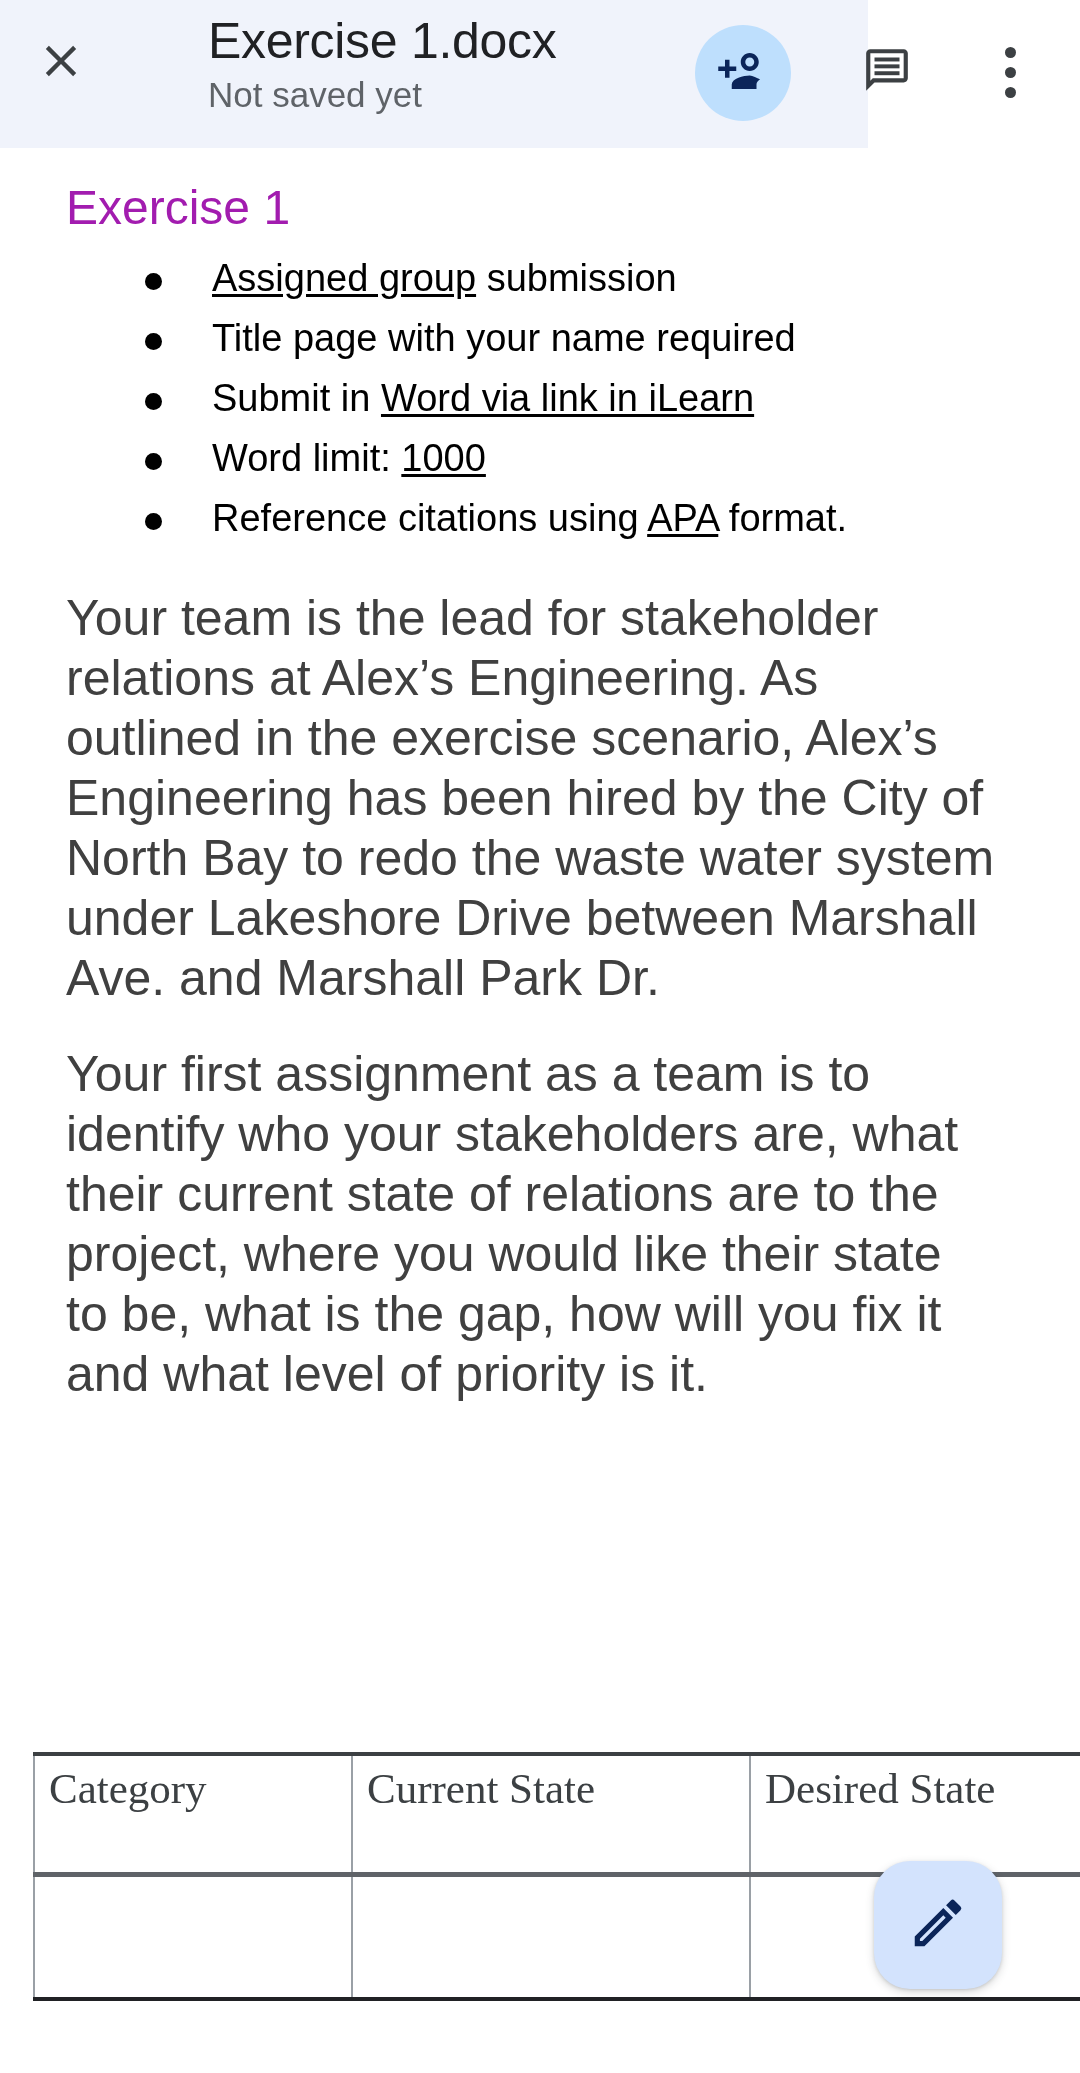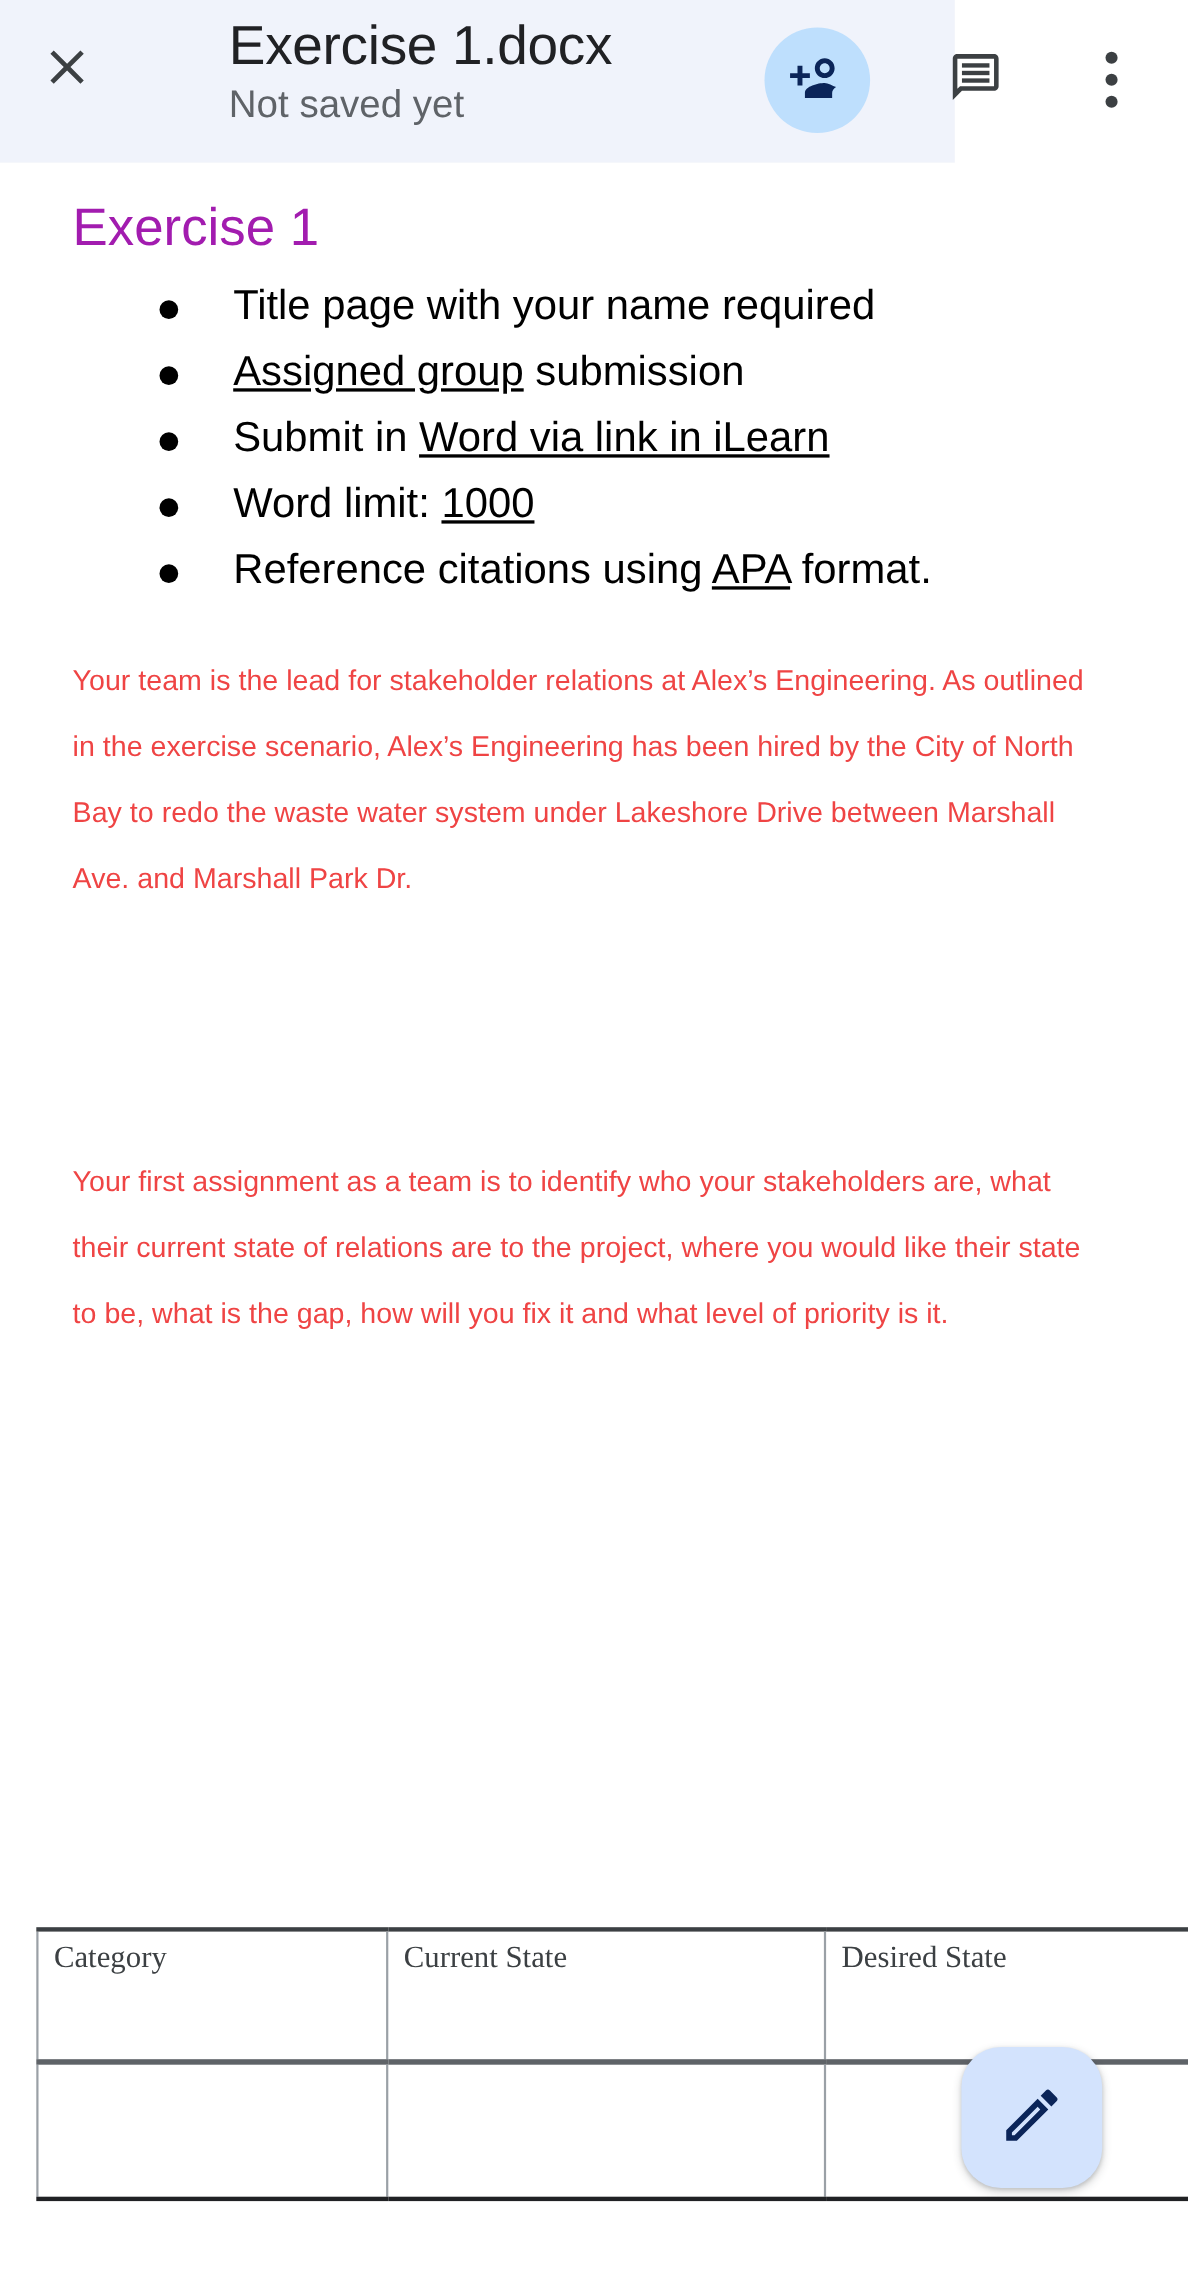--- a/index.html
+++ b/index.html
@@ -150,41 +150,41 @@
     height: 17px;
     border-radius: 50%;
     background: #000000;
   }
   .u { text-decoration: underline; text-underline-offset: 3px; }
 
   .para {
     position: absolute;
     left: 66px;
     width: 930px;
-    font-size: 26px;
+    font-size: 50px;
     line-height: 60px;
-    color: #ef4444;
+    color: #404040;
   }
   .para-1 { top: 440px; }
   .para-2 { top: 896px; }
   .para-3 { top: 1285px; }
 
   
   .tbl {
     position: absolute;
     left: 33px;
     top: 1604px;
     width: 1070px;
     border-collapse: collapse;
     table-layout: fixed;
   }
   .tbl td {
     border: 2px solid #9AA0A6;
     font-family: "Liberation Serif", serif;
-    font-size: 28px;
+    font-size: 43px;
     color: #3C4043;
     vertical-align: top;
     padding: 8px 14px 0 14px;
   }
   .tbl tr.head td {
     height: 108px;
     border-top: 4px solid #3C4043;
     border-bottom: 5px solid #5F6368;
   }
   .tbl tr.body-row td {
@@ -254,24 +254,24 @@
     <span class="dot"></span>
   </div>
 </div>
 
 <div class="doc">
 
   <div class="heading1">Exercise 1</div>
 
   <div class="bullets">
     <div class="bullet-row">
+      <span class="u">Assigned group</span><span> submission</span>
+    </div>
+    <div class="bullet-row">
       <span>Title page with your name required</span>
-    </div>
-    <div class="bullet-row">
-      <span class="u">Assigned group</span><span> submission</span>
     </div>
     <div class="bullet-row">
       <span>Submit in </span><span class="u">Word via link in iLearn</span>
     </div>
     <div class="bullet-row">
       <span>Word limit: </span><span class="u">1000</span>
     </div>
     <div class="bullet-row">
       <span>Reference citations using </span><span class="u">APA</span><span> format.</span>
     </div>

